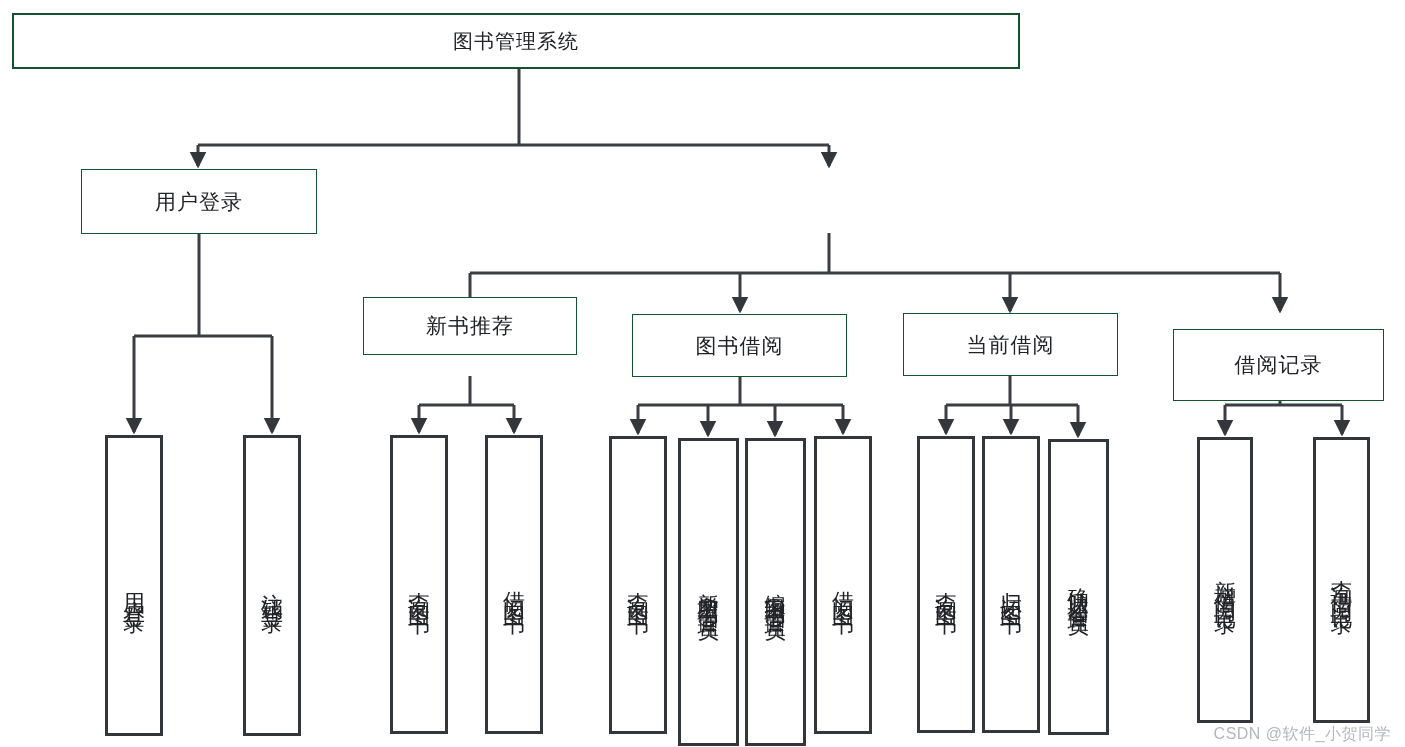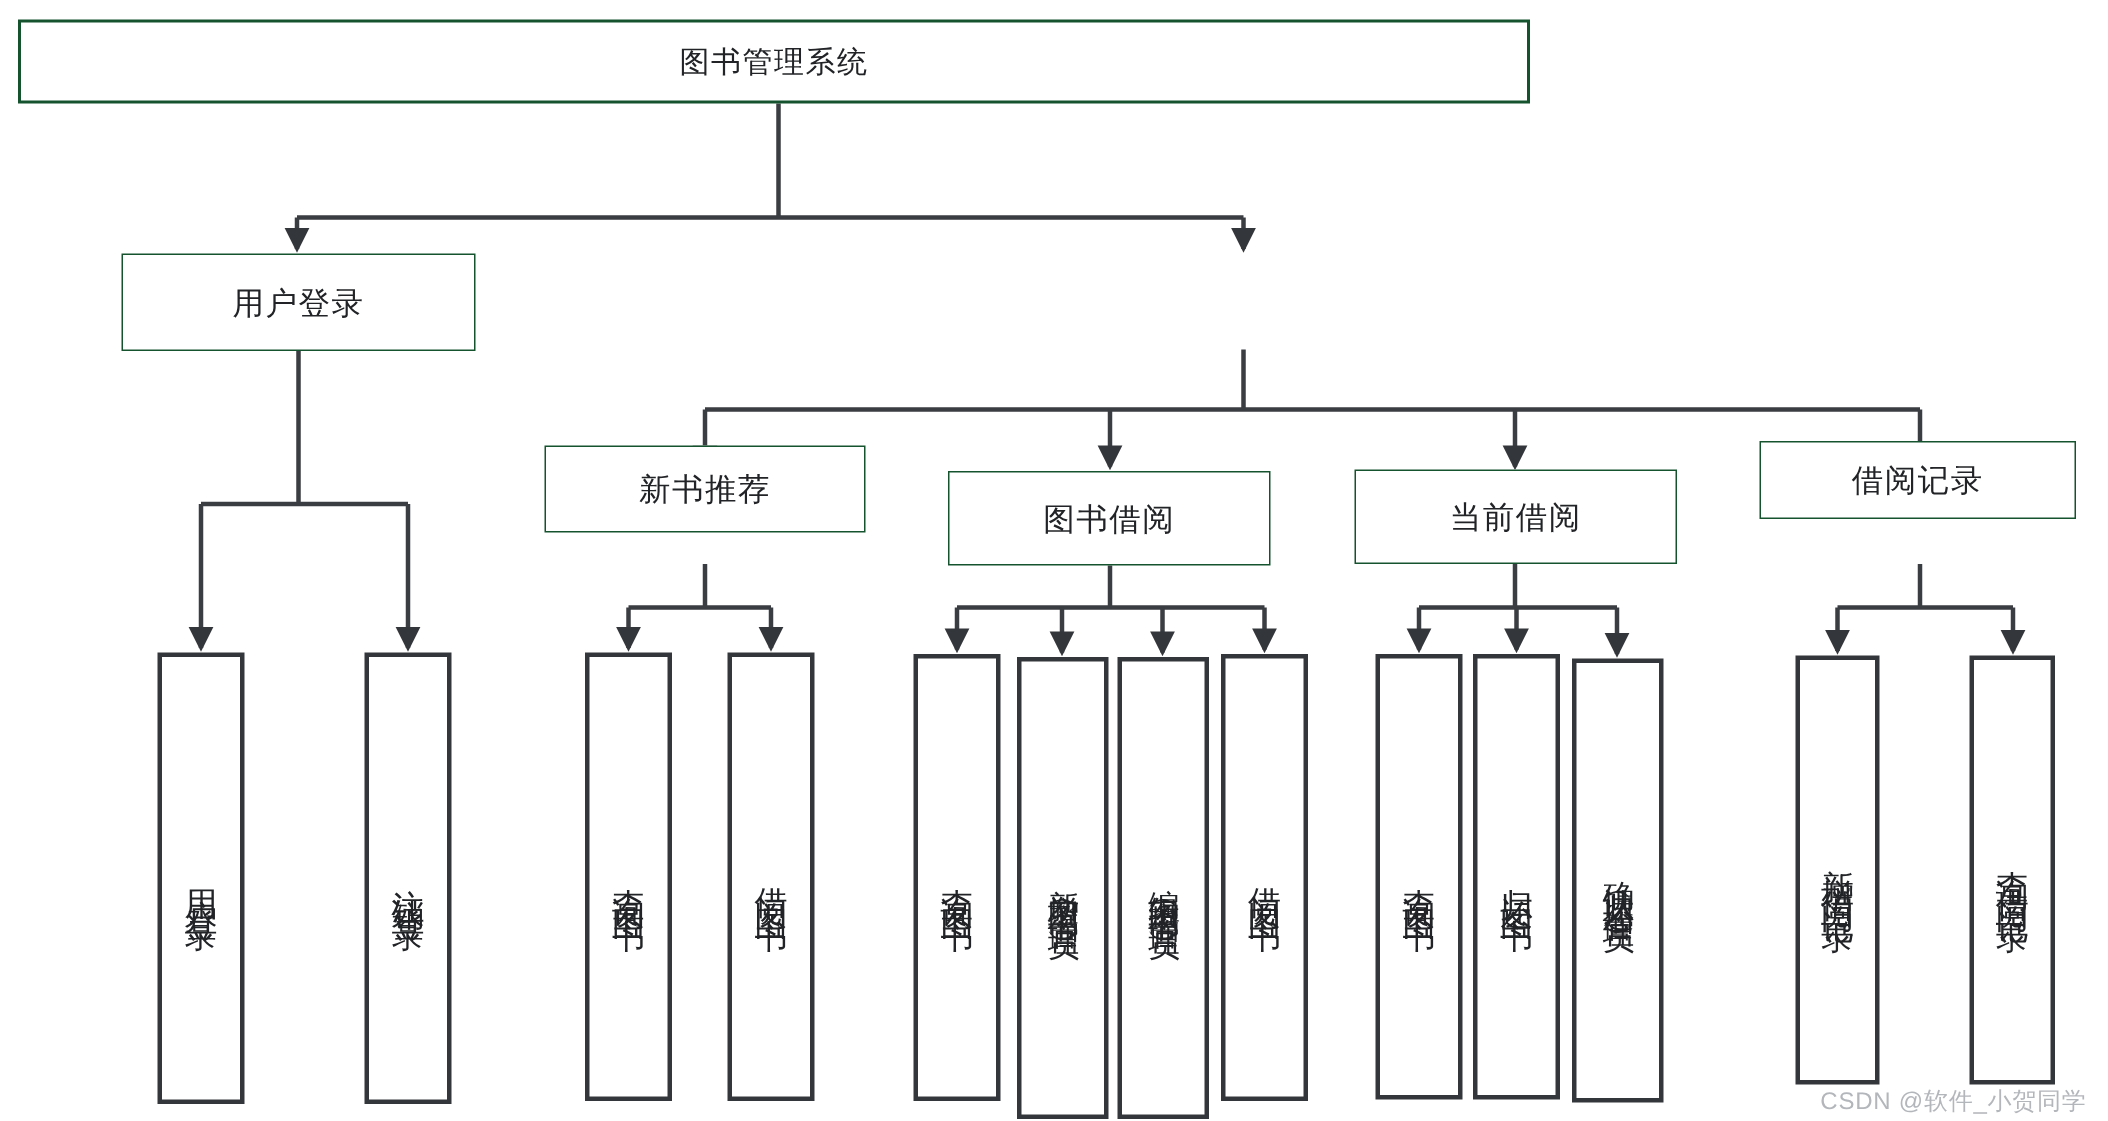--- a/index.html
+++ b/index.html
@@ -88,21 +88,21 @@
     </g>
   </svg>
 
   <div class="hbox root" style="left:12px;top:13px;width:1008px;height:56px">图书管理系统</div>
 
   <div class="hbox" style="left:81px;top:169px;width:236px;height:65px">用户登录</div>
 
   <div class="hbox" style="left:363px;top:297px;width:214px;height:58px">新书推荐</div>
   <div class="hbox" style="left:632px;top:314px;width:215px;height:63px">图书借阅</div>
   <div class="hbox" style="left:903px;top:313px;width:215px;height:63px">当前借阅</div>
-  <div class="hbox" style="left:1173px;top:294px;width:211px;height:52px">借阅记录</div>
+  <div class="hbox" style="left:1173px;top:329px;width:211px;height:72px">借阅记录</div>
 
   <div class="vbox" style="left:105px;top:435px;width:58px;height:301px">
     <span>用户登录</span>
     </div>
   <div class="vbox" style="left:243px;top:435px;width:58px;height:301px">
     <span>注销登录</span>
     </div>
 
   <div class="vbox" style="left:390px;top:435px;width:58px;height:299px">
     <span>查询图书</span>

